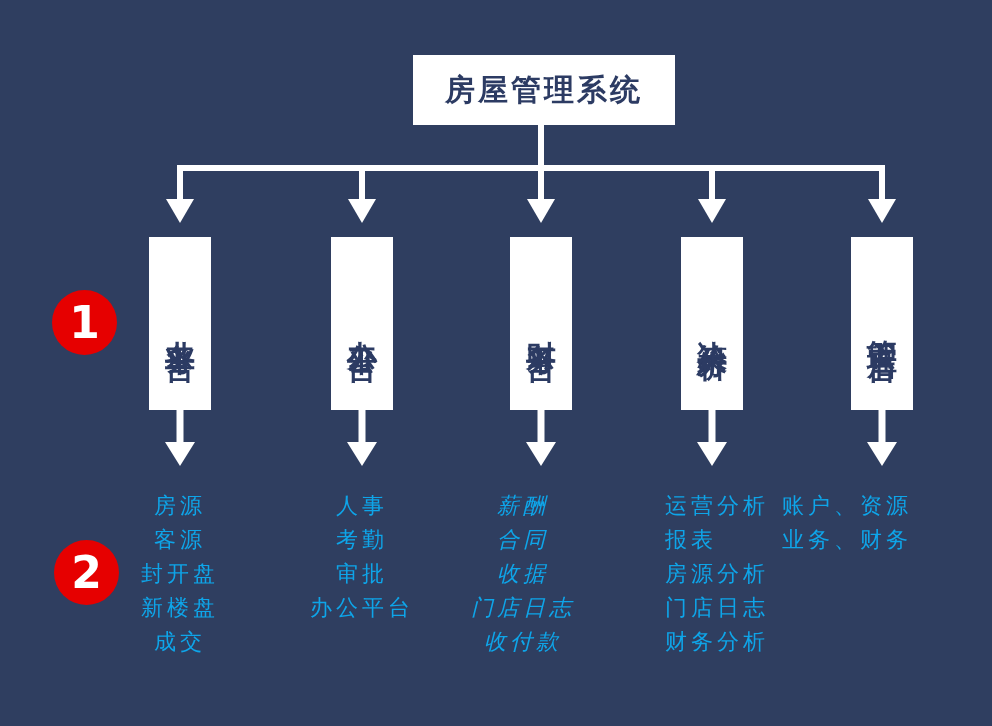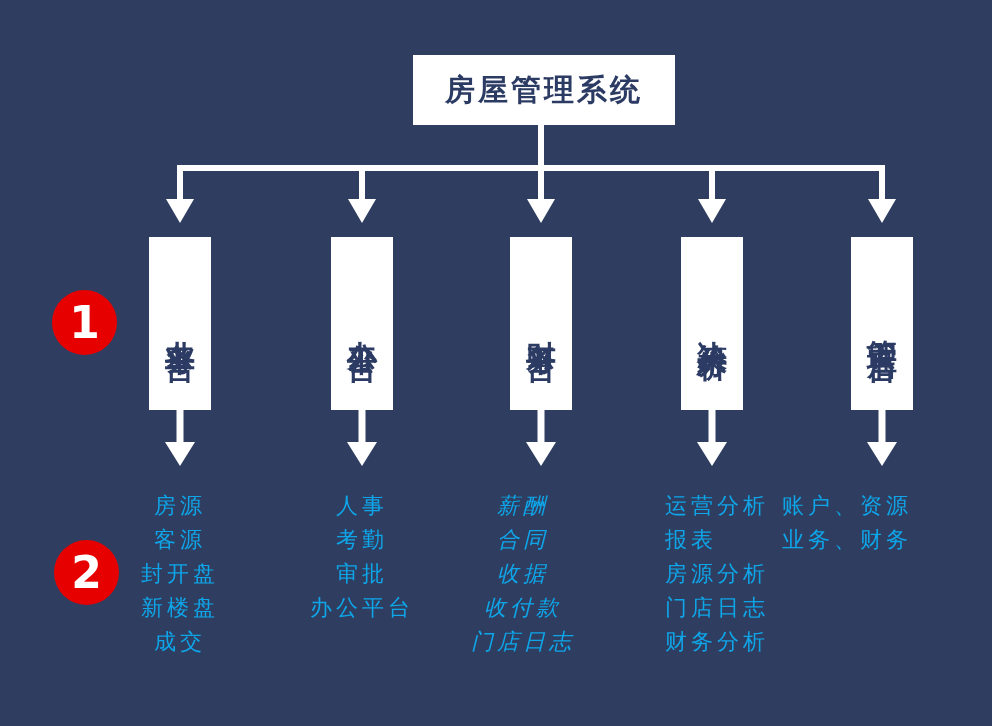--- a/index.html
+++ b/index.html
@@ -163,22 +163,22 @@
     <div>人事</div>
     <div>考勤</div>
     <div>审批</div>
     <div>办公平台</div>
   </div>
 
   <div class="flist centered flist-3">
     <div>薪酬</div>
     <div>合同</div>
     <div>收据</div>
+    <div>门店日志</div>
     <div>收付款</div>
-    <div>门店日志</div>
   </div>
 
   <div class="flist flist-4">
     <div>运营分析</div>
     <div>报表</div>
     <div>房源分析</div>
     <div>门店日志</div>
     <div>财务分析</div>
   </div>
 

